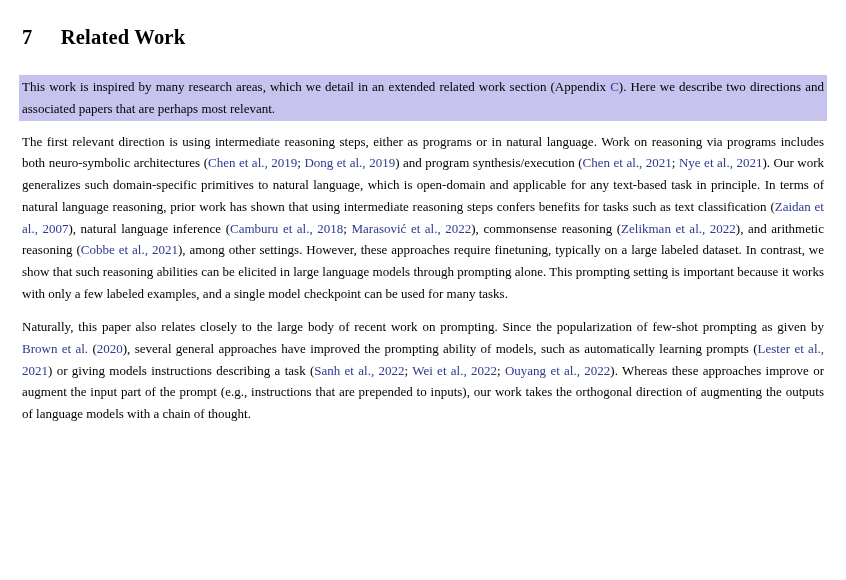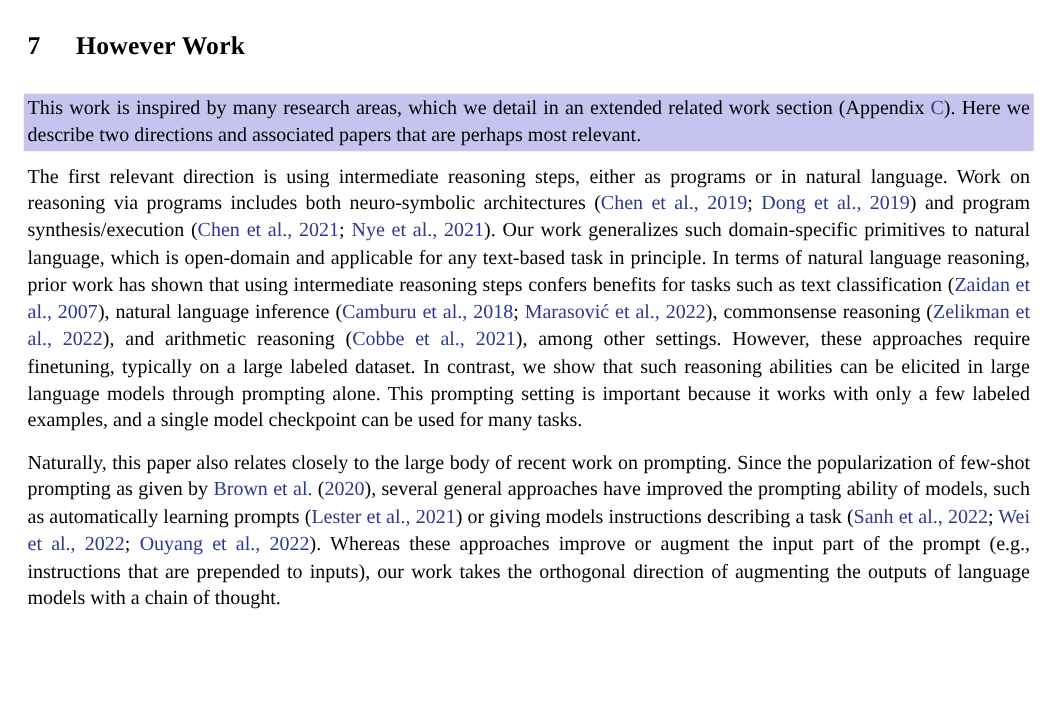--- a/index.html
+++ b/index.html
@@ -24,21 +24,21 @@
     margin:0 0 26px 0;
     font-size:20.5px;
     font-weight:bold;
     line-height:23px;
     letter-spacing:0.2px;
   }
   .section-heading .num{
     margin-right:23px;
   }
   .section-body{
-    font-size:16px;
+    font-size:13px;
     line-height:21.75px;
   }
   .section-body p{
     margin:0 0 11.5px 0;
     text-align:justify;
   }
   p.highlighted{
     background:var(--highlight-color);
     padding:1px 3px;
     margin-left:-3px;
@@ -50,20 +50,20 @@
     text-decoration:none;
     cursor:pointer;
   }
 </style>
 </head>
 <body>
 
 <div class="page">
   <h2 class="section-heading">
     <span class="num">7</span>
-    <span>However Work</span>
+    <span>Related Work</span>
   </h2>
   <div class="section-body">
       <p class="highlighted"><span>This work is inspired by many research areas, which we detail in an extended related work section (Appendix </span><a class="cite">C</a><span>). Here we describe two directions and associated papers that are perhaps most relevant.</span></p>
       <p><span>The first relevant direction is using intermediate reasoning steps, either as programs or in natural language. Work on reasoning via programs includes both neuro-symbolic architectures (</span><a class="cite">Chen et al., 2019</a><span>; </span><a class="cite">Dong et al., 2019</a><span>) and program synthesis/execution (</span><a class="cite">Chen et al., 2021</a><span>; </span><a class="cite">Nye et al., 2021</a><span>). Our work generalizes such domain-specific primitives to natural language, which is open-domain and applicable for any text-based task in principle. In terms of natural language reasoning, prior work has shown that using intermediate reasoning steps confers benefits for tasks such as text classification (</span><a class="cite">Zaidan et al., 2007</a><span>), natural language inference (</span><a class="cite">Camburu et al., 2018</a><span>; </span><a class="cite">Marasović et al., 2022</a><span>), commonsense reasoning (</span><a class="cite">Zelikman et al., 2022</a><span>), and arithmetic reasoning (</span><a class="cite">Cobbe et al., 2021</a><span>), among other settings.  However, these approaches require finetuning, typically on a large labeled dataset. In contrast, we show that such reasoning abilities can be elicited in large language models through prompting alone.  This prompting setting is important because it works with only a few labeled examples, and a single model checkpoint can be used for many tasks.</span></p>
       <p><span>Naturally, this paper also relates closely to the large body of recent work on prompting.  Since the popularization of few-shot prompting as given by </span><a class="cite">Brown et al.</a><span> (</span><a class="cite">2020</a><span>), several general approaches have improved the prompting ability of models, such as automatically learning prompts (</span><a class="cite">Lester et al., 2021</a><span>) or giving models instructions describing a task (</span><a class="cite">Sanh et al., 2022</a><span>; </span><a class="cite">Wei et al., 2022</a><span>; </span><a class="cite">Ouyang et al., 2022</a><span>).  Whereas these approaches improve or augment the input part of the prompt (e.g., instructions that are prepended to inputs), our work takes the orthogonal direction of augmenting the outputs of language models with a chain of thought.</span></p>
     </div>
 </div>
 
 </body></html>

